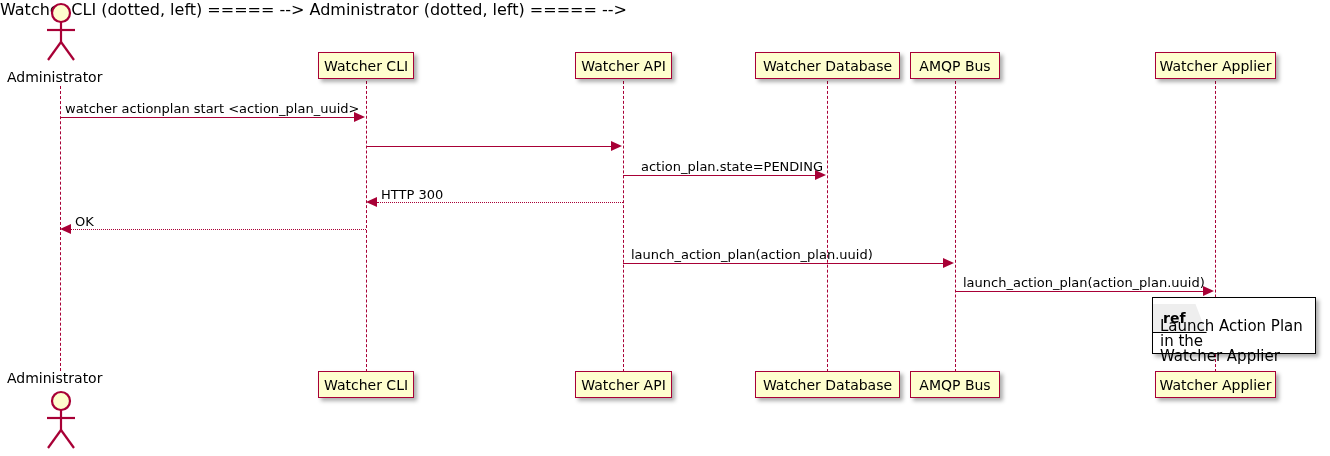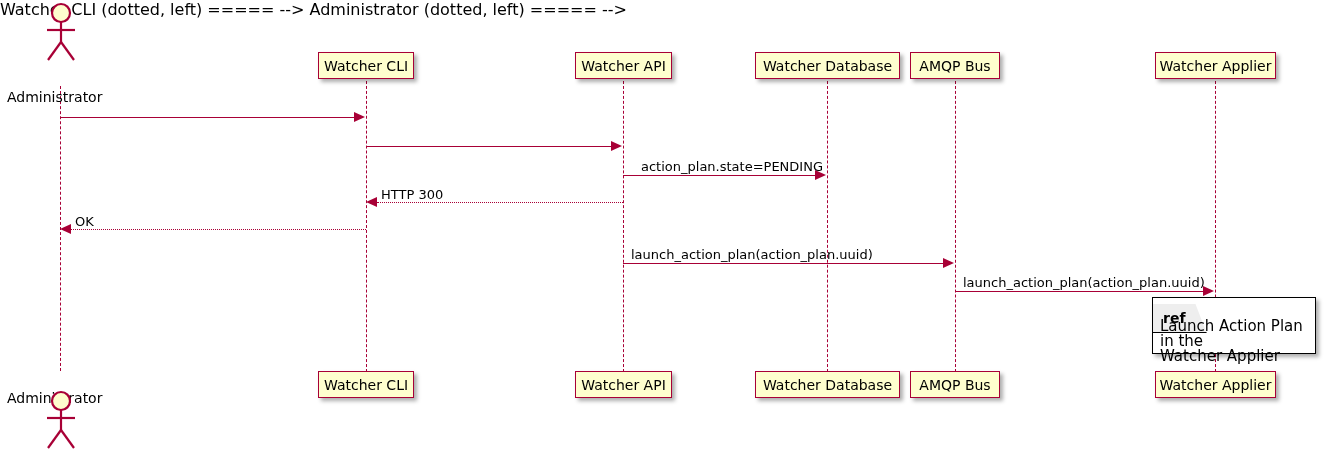--- a/index.html
+++ b/index.html
@@ -48,21 +48,20 @@
   
   .actor-fig {
     position: absolute;
   }
   .actor-label {
     position: absolute;
     font-size: 14px;
     color: #000000;
     white-space: nowrap;
     line-height: 1;
-    margin-top: 20px;
   }
 
   
   .msg-line {
     position: absolute;
     height: 0;
     border-top: 1.5px solid #A80036;
   }
   .msg-line.dotted {
     border-top: 1.5px dotted #A80036;
@@ -190,20 +189,21 @@
   <div class="participant" style="left:910px; top:371px; width:90px;">
     <span>AMQP Bus</span>
   </div>
   <div class="participant" style="left:1155px; top:371px; width:121px;">
     <span>Watcher Applier</span>
   </div>
 
   
   <div class="msg-line" style="left:60px; top:117px; width:295px;"></div>
   <div class="arrow-head right" style="left:354px; top:112px;"></div>
+  <div class="msg-label" style="left:65px; top:102px;">watcher actionplan start &lt;action_plan_uuid&gt;</div>
 
   
   <div class="msg-line" style="left:366px; top:146px; width:246px;"></div>
   <div class="arrow-head right" style="left:611px; top:141px;"></div>
 
   
   <div class="msg-line" style="left:623px; top:175px; width:193px;"></div>
   <div class="arrow-head right" style="left:815px; top:170px;"></div>
   <div class="msg-label" style="left:641px; top:160px;">action_plan.state=PENDING</div>
 

